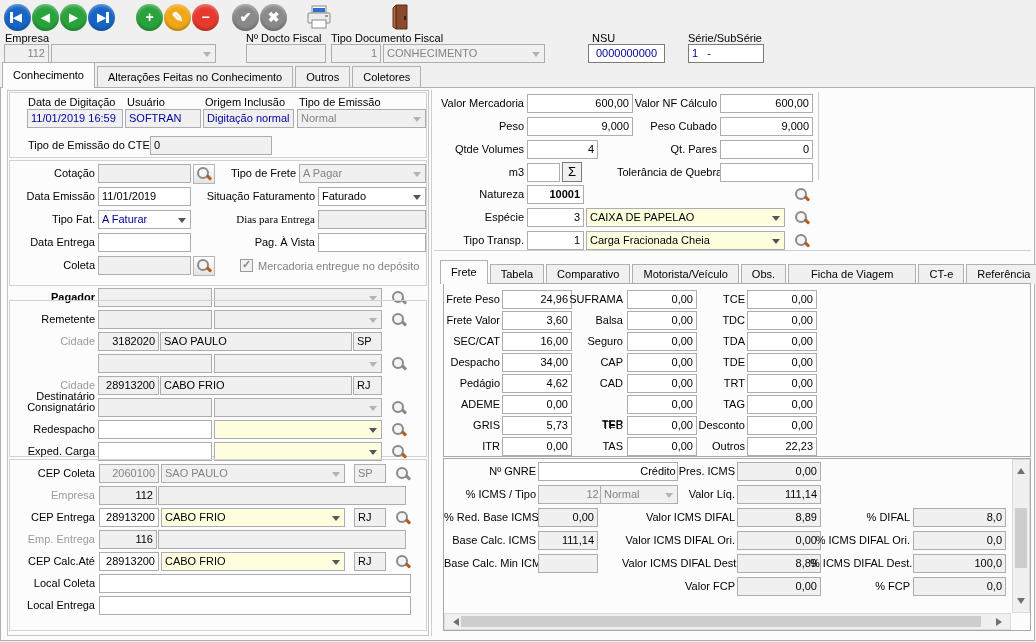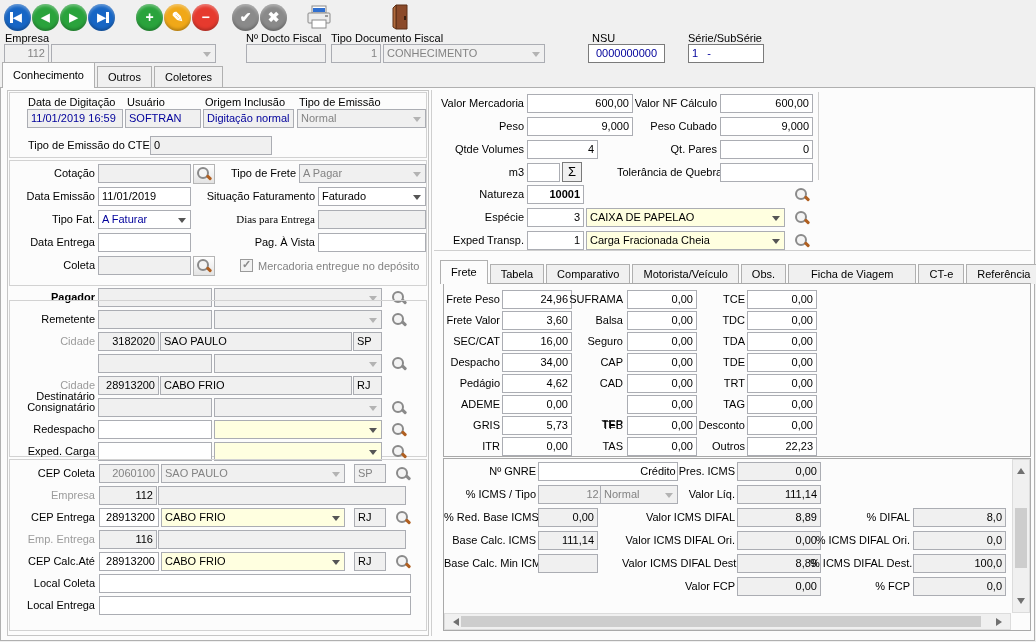--- a/index.html
+++ b/index.html
@@ -107,20 +107,21 @@
 <div class="fld dis num grayt" style="left:4px;top:44px;width:45px;">112</div>
 <div class="fld dis dd gar" style="left:51px;top:44px;width:165px;"></div>
 <div class="fld dis" style="left:246px;top:44px;width:80px;"></div>
 <div class="fld dis num grayt" style="left:331px;top:44px;width:50px;">1</div>
 <div class="fld dis dd gar grayt" style="left:383px;top:44px;width:162px;">CONHECIMENTO</div>
 <div class="fld etched ctr navy" style="left:588px;top:44px;width:77px;">0000000000</div>
 <div class="fld etched navy" style="left:688px;top:44px;width:76px;">1   -</div>
 
 <div class="tabrow" style="left:2px;top:62px;height:26px;">
   <div class="tab active">Conhecimento</div>
+  <div class="tab">Alterações Feitas no Conhecimento</div>
   <div class="tab">Outros</div>
   <div class="tab">Coletores</div>
 </div>
 
 <div class="page"></div>
 
 <div class="grp" style="left:7px;top:90px;width:422px;height:546px;border-color:#c5c5c5;"></div>
 <hr class="line" style="left:431px;top:90px;width:1px;height:546px;">
 
 <div class="grp" style="left:9px;top:92px;width:418px;height:66px;"></div>
@@ -268,21 +269,21 @@
 
 <div class="lbl r" style="left:436px;top:188px;width:88px;">Natureza</div>
 <div class="fld num" style="left:527px;top:185px;width:57px;font-weight:bold;">10001</div>
 <span class="mag o" style="left:793px;top:186px;"></span>
 
 <div class="lbl r" style="left:436px;top:211px;width:88px;">Espécie</div>
 <div class="fld num" style="left:527px;top:208px;width:57px;">3</div>
 <div class="fld ylw dd" style="left:586px;top:208px;width:199px;">CAIXA DE PAPELAO</div>
 <span class="mag o" style="left:793px;top:209px;"></span>
 
-<div class="lbl r" style="left:436px;top:234px;width:88px;">Exped Transp.</div>
+<div class="lbl r" style="left:436px;top:234px;width:88px;">Tipo Transp.</div>
 <div class="fld num" style="left:527px;top:231px;width:57px;">1</div>
 <div class="fld ylw dd" style="left:586px;top:231px;width:199px;">Carga Fracionada Cheia</div>
 <span class="mag o" style="left:793px;top:232px;"></span>
 
 <div class="tabrow" style="left:440px;top:259px;height:25px;">
   <div class="tab subtab active">Frete</div>
   <div class="tab subtab">Tabela</div>
   <div class="tab subtab">Comparativo</div>
   <div class="tab subtab">Motorista/Veículo</div>
   <div class="tab subtab">Obs.</div>

